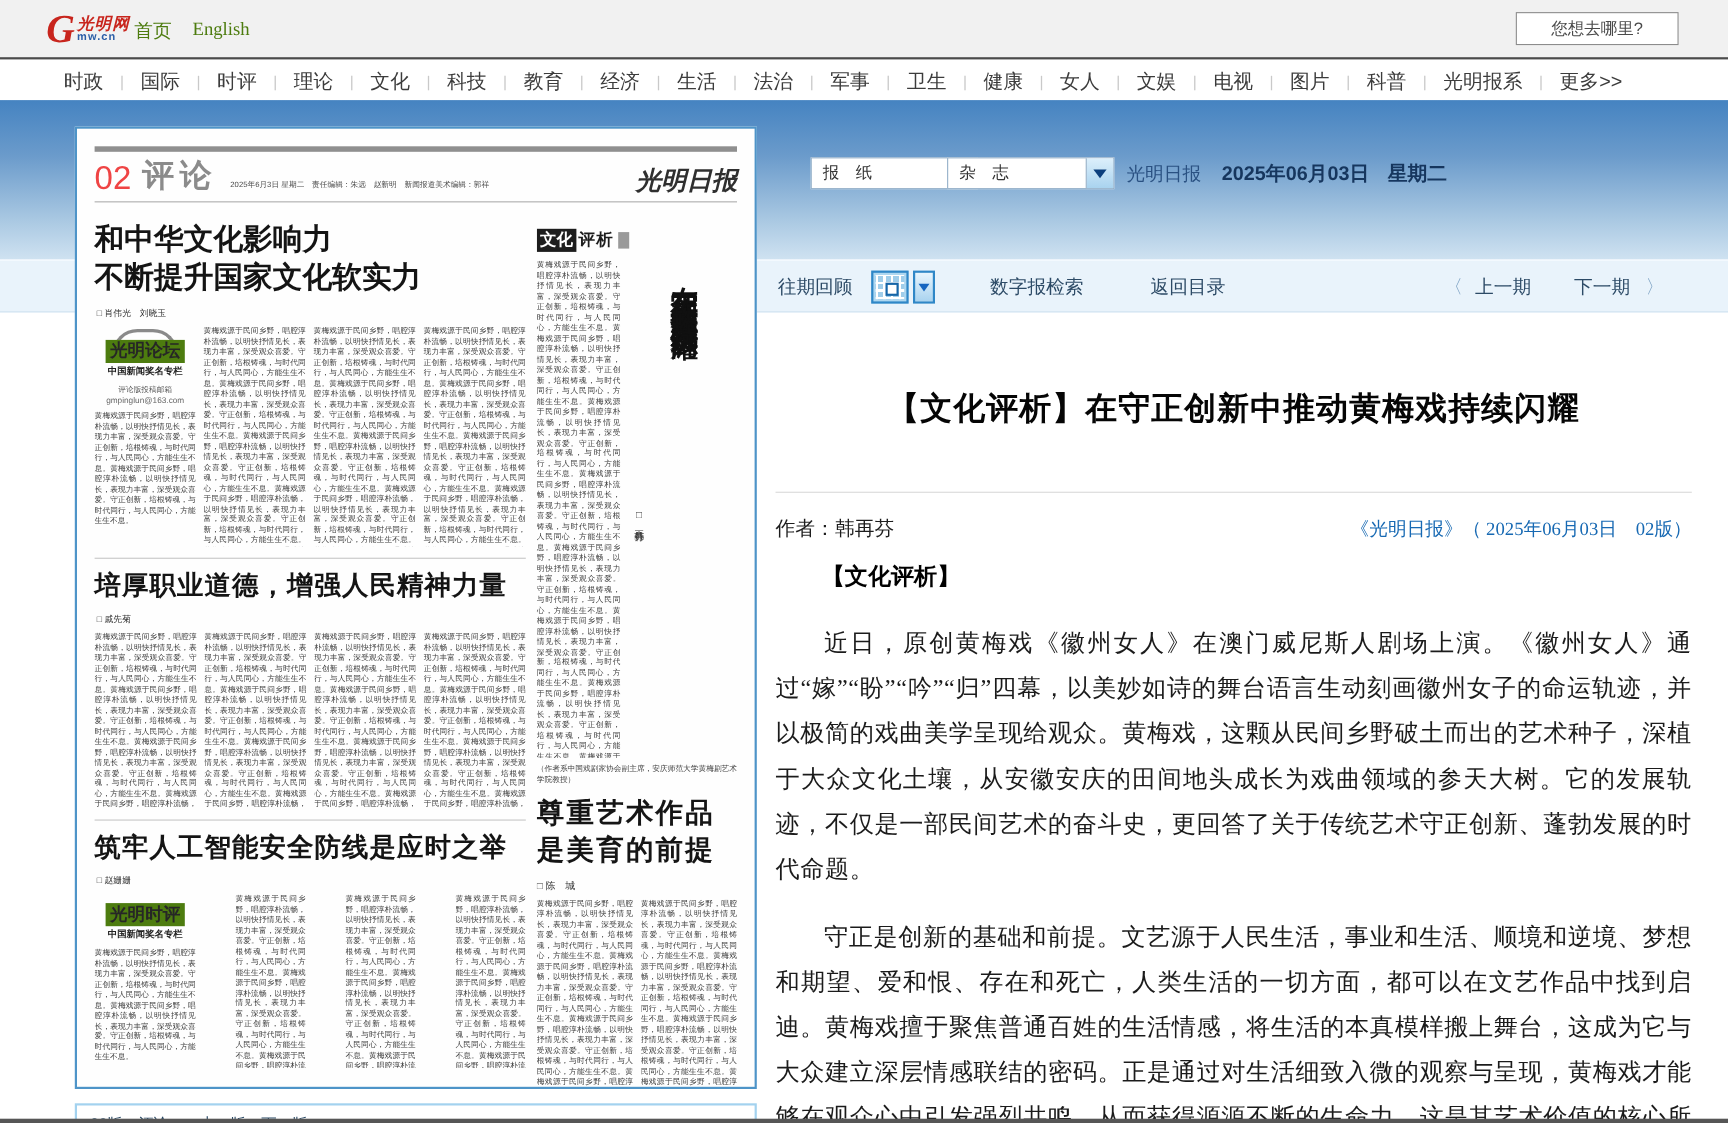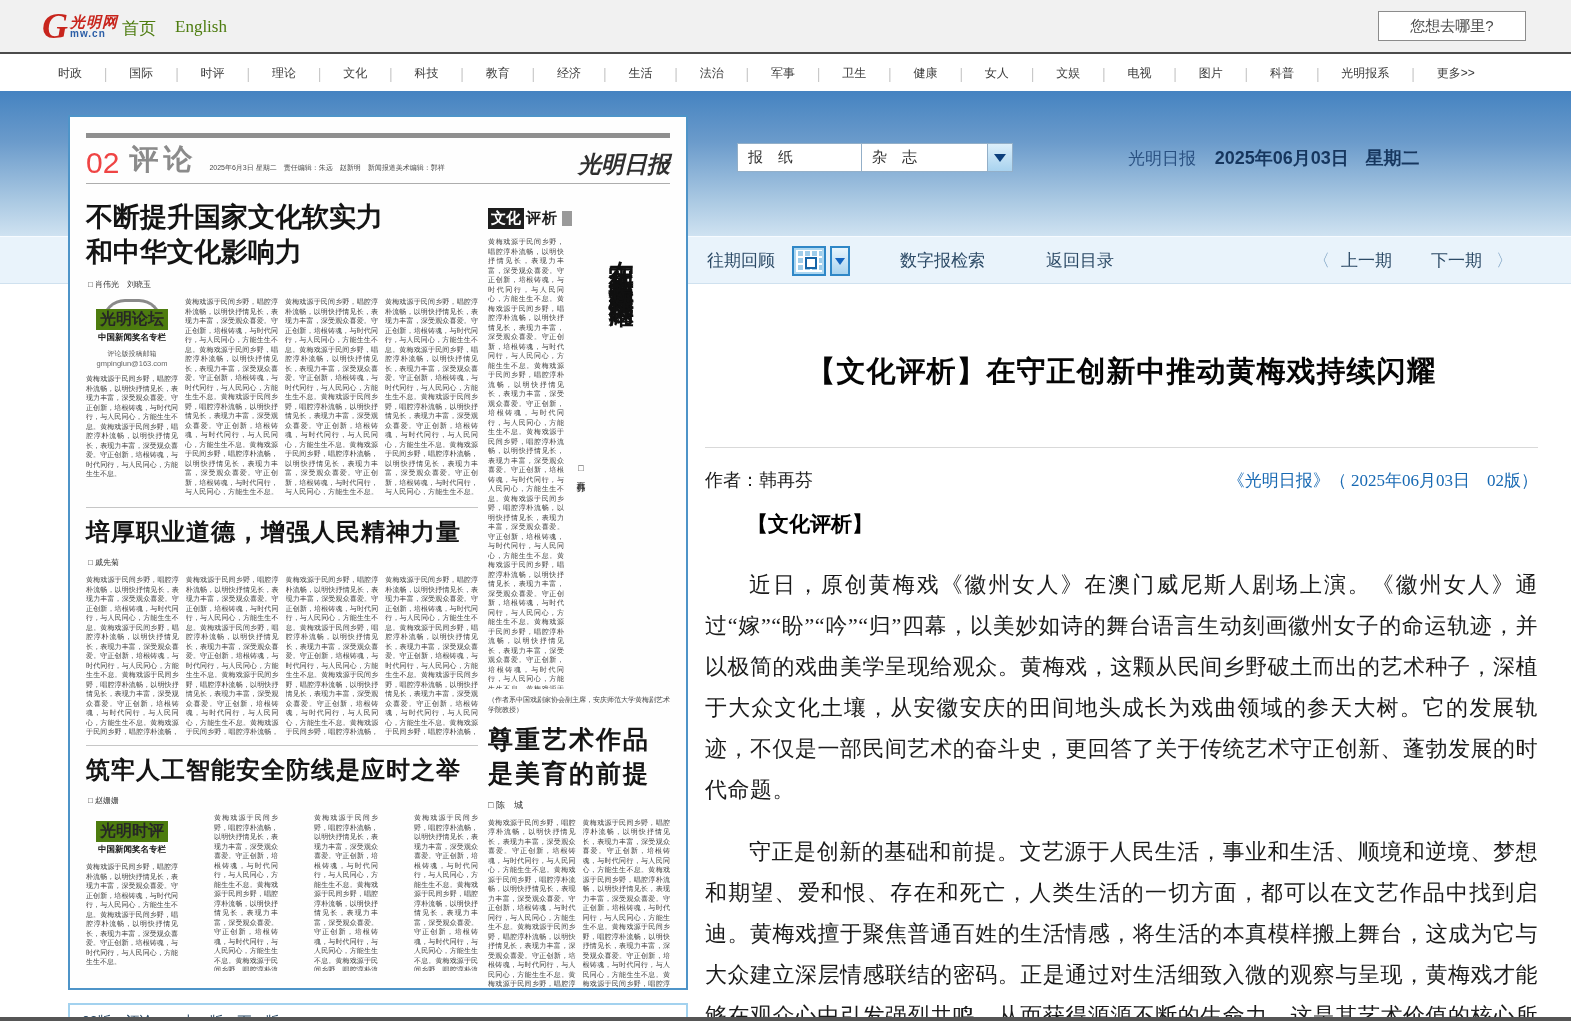--- a/index.html
+++ b/index.html
@@ -16,30 +16,30 @@
   .logo-cn{font-size:15px;font-weight:bold;font-style:italic;color:#c8251d;letter-spacing:1px;}
   .logo-en{font-size:10px;font-weight:bold;color:#2b5ea7;letter-spacing:1px;}
   .top-link{position:absolute;top:17px;font-size:17px;color:#4d7c0f;text-decoration:none;cursor:pointer;}
   .top-link.home{left:122px;}
   .top-link.english{left:175px;font-family:"Liberation Serif",serif;}
   .search-box{position:absolute;left:1378px;top:11px;width:148px;height:30px;box-sizing:border-box;
     border:1px solid #8c8c8c;background:#fff;text-align:center;font-size:15px;color:#4a4a4a;outline:none;}
   
   .nav{position:absolute;left:0;top:56px;width:1571px;height:35px;background:#fff;display:flex;align-items:center;
     justify-content:space-between;box-sizing:border-box;padding:0 96px 0 58px;}
-  .nav-item{font-size:12px;color:#3c3c3c;cursor:pointer;white-space:nowrap;}
+  .nav-item{font-size:18px;color:#3c3c3c;cursor:pointer;white-space:nowrap;}
   .nav-sep{color:#c9c9c9;font-size:14px;}
   
   .blue-band{position:absolute;left:0;top:91px;width:1571px;height:145px;
     background:linear-gradient(180deg,#4583c1 0%,#6b9bcb 35%,#a9c8e2 75%,#cfe2f1 100%);}
   .select-box{position:absolute;top:52px;width:152px;height:29px;background:#fff;border:1px solid #93afc8;box-sizing:border-box;cursor:pointer;}
   .select-box .sel-text{position:absolute;left:10px;top:4px;font-size:15px;color:#333;}
   .sel-btn{position:absolute;right:0;top:0;bottom:0;width:24px;background:linear-gradient(#dceffb,#a9d3ef);border-left:1px solid #93afc8;display:flex;align-items:center;justify-content:center;}
   .sel-btn::after{content:"";width:0;height:0;border:6px solid transparent;border-top:8px solid #0c3f7d;margin-top:7px;}
-  .issue-date{position:absolute;left:1128px;top:55px;font-size:17px;color:#1b3e6d;white-space:nowrap;}
+  .issue-date{position:absolute;left:1024px;top:55px;font-size:17px;color:#1b3e6d;white-space:nowrap;}
   .issue-date .pname{font-weight:normal;color:#2a5182;margin-right:14px;}
   .issue-date .bold{font-weight:bold;color:#16365e;font-size:18px;margin-right:12px;}
   
   .toolbar{position:absolute;left:0;top:236px;width:1571px;height:48px;background:#e9f3fb;
     border-top:1px solid #f7fbff;border-bottom:1px solid #cfe1ef;box-sizing:border-box;}
   .tb-item{position:absolute;top:0;height:48px;line-height:48px;font-size:17px;color:#2c4a66;cursor:pointer;white-space:nowrap;}
   .tb-bracket{color:#7fa3c4;font-size:17px;cursor:pointer;}
   .cal-icon{position:absolute;left:792px;top:9px;width:34px;height:30px;border:2px solid #2f87c7;box-sizing:border-box;background:#aed7f0;cursor:pointer;}
   .cal-grid{position:absolute;inset:2px;background:
       repeating-linear-gradient(90deg,#ffffff 0 2px,transparent 2px 7px),
@@ -199,22 +199,22 @@
       <span class="np-section">评论</span>
       <span class="np-meta">2025年6月3日 星期二　责任编辑：朱远　赵新明　新闻报道美术编辑：郭祥</span>
       <span class="np-masthead">光明日报</span>
     </div>
     <div class="np-thinrule"></div>
 
     <div class="np-body">
 
       <div class="np-left">
         <div class="np-h1">
+          <div>和中华文化影响力</div>
           <div>不断提升国家文化软实力</div>
-          <div>和中华文化影响力</div>
         </div>
         <div class="np-authors">□ 肖伟光　刘晓玉</div>
         <div class="np-cols" style="height:200px;">
           <div class="badge-col">
             <div class="badge-arc"></div>
             <div class="badge-title">光明论坛</div>
             <div class="badge-sub">中国新闻奖名专栏</div>
             <div class="badge-mail-label">评论版投稿邮箱</div>
             <div class="badge-mail">gmpinglun@163.com</div>
             <div class="badge-filler">黄梅戏源于民间乡野，唱腔淳朴流畅，以明快抒情见长，表现力丰富，深受观众喜爱。守正创新，培根铸魂，与时代同行，与人民同心，方能生生不息。黄梅戏源于民间乡野，唱腔淳朴流畅，以明快抒情见长，表现力丰富，深受观众喜爱。守正创新，培根铸魂，与时代同行，与人民同心，方能生生不息。</div>

